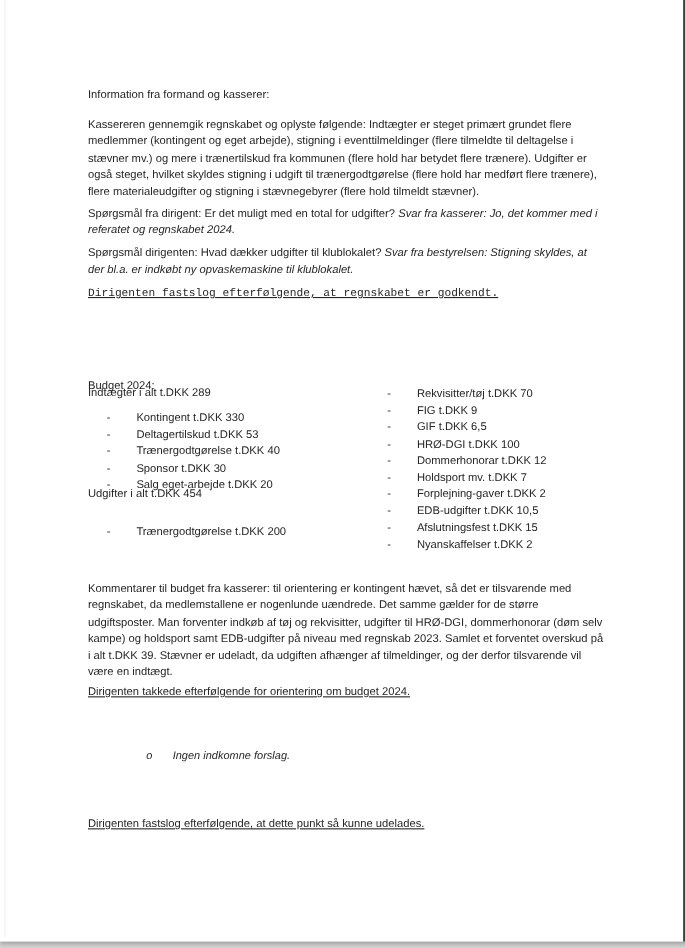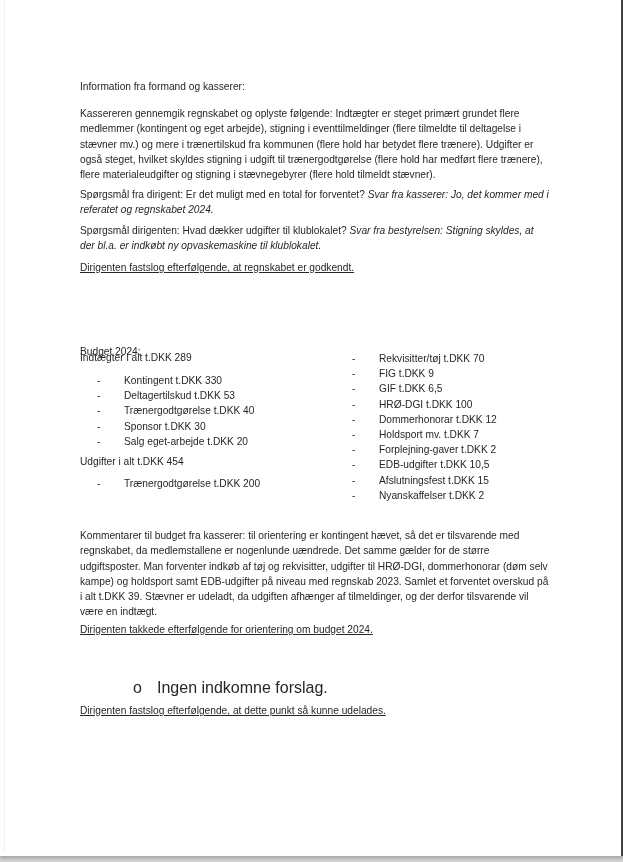--- a/index.html
+++ b/index.html
@@ -21,56 +21,56 @@
       width:1px; background:#f0f0f0;
     }
     .p { position:absolute; left:80px; width:470px; font-size:10.2px; line-height:15.3px; margin:0; }
     .u { text-decoration:underline; }
     .i { font-style:italic; }
     .heading { position:absolute; font-size:10.2px; line-height:14px; font-weight:bold; }
     .heading .num { display:inline-block; width:20px; }
     .list { position:absolute; list-style:none; margin:0; padding:0; font-size:10.2px; }
     .list li { position:relative; padding-left:27px; height:15.2px; line-height:15.2px; }
     .list li .dash { position:absolute; left:0; top:0; }
-    .sub { position:absolute; font-size:16px; line-height:14px; }
+    .sub { position:absolute; font-size:10px; line-height:14px;font-style:italic; }
     .sub .circ { display:inline-block; width:24px; }
   </style>
 </head>
 <body>
 
 <div class="page">
 
   <p class="p" style="top:79px;">Information fra formand og kasserer:</p>
 
   <p class="p" style="top:106px;">Kassereren gennemgik regnskabet og oplyste følgende: Indtægter er steget primært grundet flere medlemmer (kontingent og eget arbejde), stigning i eventtilmeldinger (flere tilmeldte til deltagelse i stævner mv.) og mere i trænertilskud fra kommunen (flere hold har betydet flere trænere). Udgifter er også steget, hvilket skyldes stigning i udgift til trænergodtgørelse (flere hold har medført flere trænere), flere materialeudgifter og stigning i stævnegebyrer (flere hold tilmeldt stævner).</p>
 
   <p class="p" style="top:187px;">
-    <span>Spørgsmål fra dirigent: Er det muligt med en total for forventet? </span><span class="i">Svar fra kasserer: Jo, det kommer med i referatet og regnskabet 2024.</span>
+    <span>Spørgsmål fra dirigent: Er det muligt med en total for udgifter? </span><span class="i">Svar fra kasserer: Jo, det kommer med i referatet og regnskabet 2024.</span>
   </p>
 
   <p class="p" style="top:223px;">
     <span>Spørgsmål dirigenten: Hvad dækker udgifter til klublokalet? </span><span class="i">Svar fra bestyrelsen: Stigning skyldes, at der bl.a. er indkøbt ny opvaskemaskine til klublokalet.</span>
   </p>
 
-  <p class="p u" style="top:260px;">Dirigenten fastslog efterfølgende, at regnskabet er godkendt.</p>
+  <p class="p u" style="top:260px;font-family:Liberation Mono, monospace;">Dirigenten fastslog efterfølgende, at regnskabet er godkendt.</p>
 
 
   <p class="p" style="top:344px;">Budget 2024:</p>
 
   <p class="p" style="top:350px; width:240px;">Indtægter i alt t.DKK 289</p>
 
   <ul class="list" style="left:97px; top:373px;">
     <li><span class="dash">-</span><span>Kontingent t.DKK 330</span></li>
     <li><span class="dash">-</span><span>Deltagertilskud t.DKK 53</span></li>
     <li><span class="dash">-</span><span>Trænergodtgørelse t.DKK 40</span></li>
     <li><span class="dash">-</span><span>Sponsor t.DKK 30</span></li>
     <li><span class="dash">-</span><span>Salg eget-arbejde t.DKK 20</span></li>
   </ul>
 
-  <p class="p" style="top:454px; width:240px;">Udgifter i alt t.DKK 454</p>
+  <p class="p" style="top:442px; width:240px;">Udgifter i alt t.DKK 454</p>
 
   <ul class="list" style="left:97px; top:476px;">
     <li><span class="dash">-</span><span>Trænergodtgørelse t.DKK 200</span></li>
   </ul>
 
   <ul class="list" style="left:352px; top:351px;">
     <li><span class="dash">-</span><span>Rekvisitter/tøj t.DKK 70</span></li>
     <li><span class="dash">-</span><span>FIG t.DKK 9</span></li>
     <li><span class="dash">-</span><span>GIF t.DKK 6,5</span></li>
     <li><span class="dash">-</span><span>HRØ-DGI t.DKK 100</span></li>
@@ -84,15 +84,15 @@
 
   <p class="p" style="top:528px;">Kommentarer til budget fra kasserer: til orientering er kontingent hævet, så det er tilsvarende med regnskabet, da medlemstallene er nogenlunde uændrede. Det samme gælder for de større udgiftsposter. Man forventer indkøb af tøj og rekvisitter, udgifter til HRØ-DGI, dommerhonorar (døm selv kampe) og holdsport samt EDB-udgifter på niveau med regnskab 2023. Samlet et forventet overskud på i alt t.DKK 39. Stævner er udeladt, da udgiften afhænger af tilmeldinger, og der derfor tilsvarende vil være en indtægt.</p>
 
   <p class="p u" style="top:622px;">Dirigenten takkede efterfølgende for orientering om budget 2024.</p>
 
 
   <div class="sub" style="left:133px; top:681px;">
     <span class="circ">o</span><span>Ingen indkomne forslag.</span>
   </div>
 
-  <p class="p u" style="top:703px;">Dirigenten fastslog efterfølgende, at dette punkt så kunne udelades.</p>
+  <p class="p u" style="top:742px;">Dirigenten fastslog efterfølgende, at dette punkt så kunne udelades.</p>
 
 </div>
 
 </body></html>

